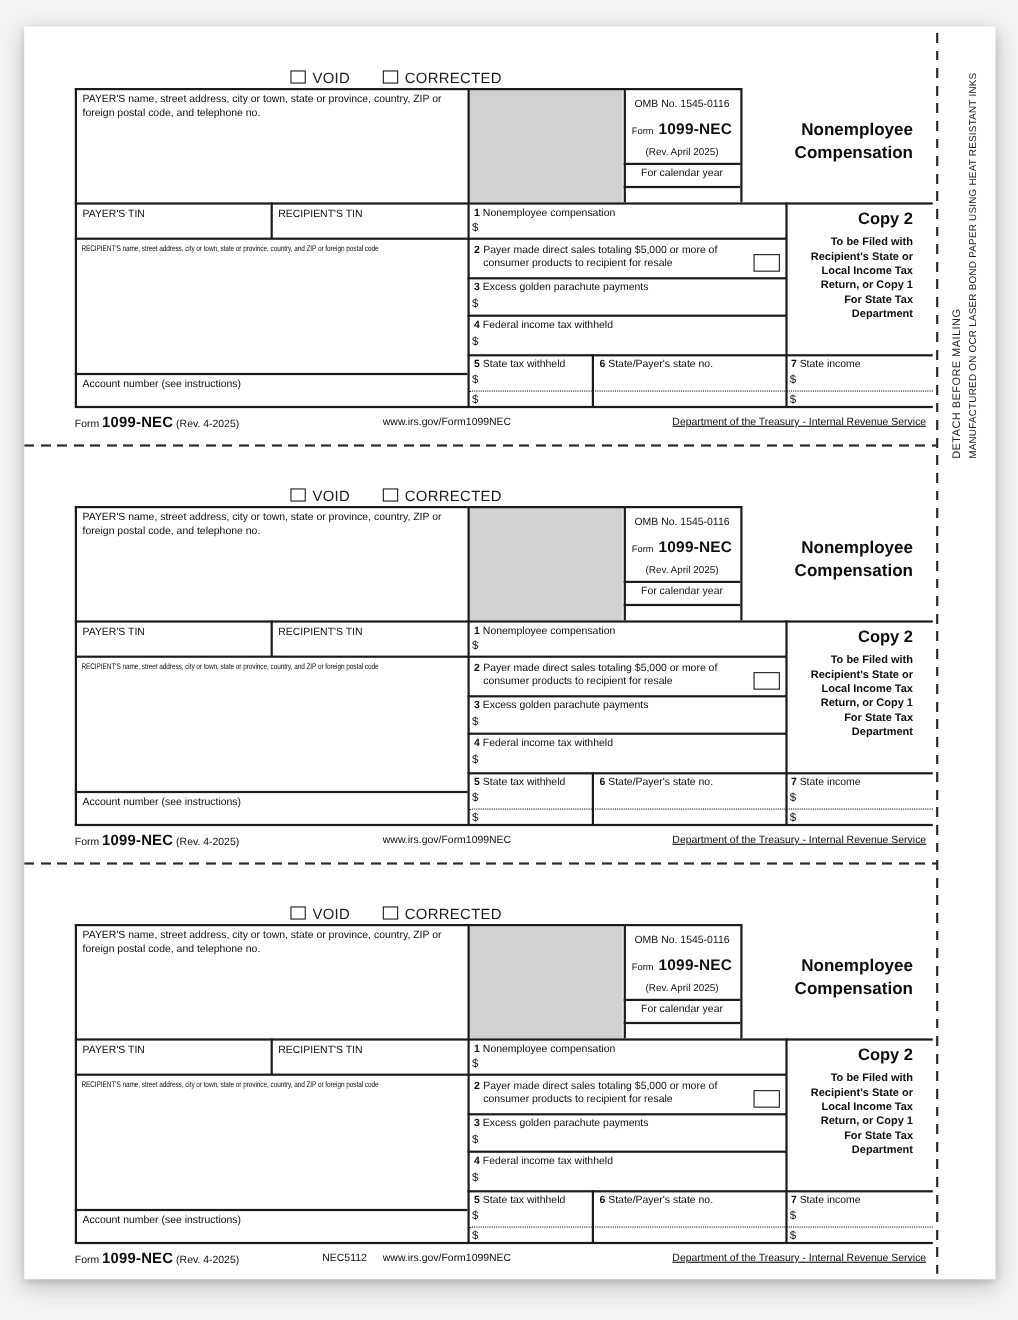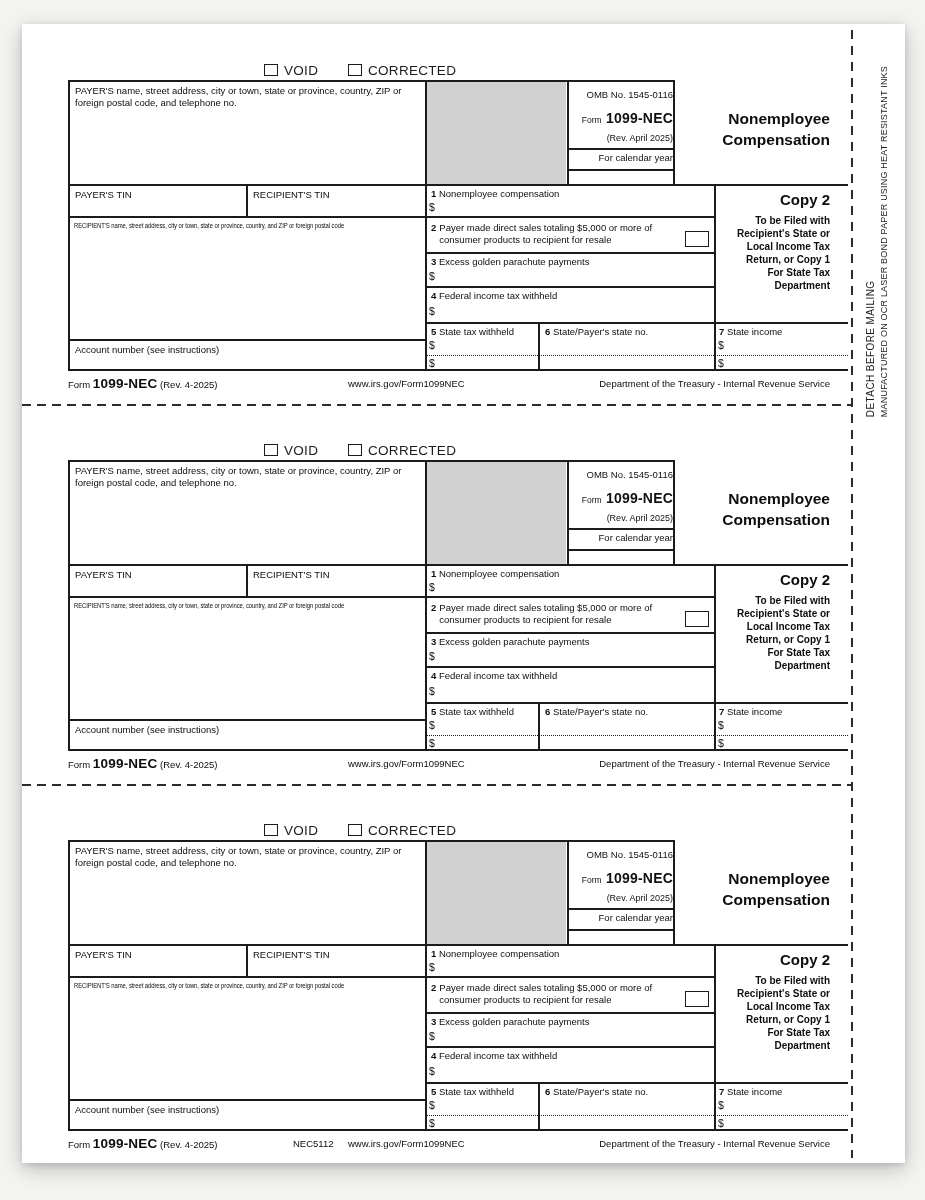--- a/index.html
+++ b/index.html
@@ -31,35 +31,35 @@
   .heavy{height:2.4px;}
   .dotted{position:absolute;height:0;border-top:1.7px dotted #1b1b1b;}
   .shade{position:absolute;background:#d1d1d1;}
 
   .cell-label{position:absolute;font-size:9.5px;line-height:1.3;color:#0d0d0d;}
   .bnum{font-weight:bold;}
   .tiny-label{position:absolute;font-size:7.4px;letter-spacing:-.1px;transform:scaleX(.8);transform-origin:left top;white-space:nowrap;color:#0d0d0d;}
   .dollar{position:absolute;font-size:10.5px;color:#0d0d0d;}
   .field{position:absolute;}
 
-  .omb-line{position:absolute;text-align:right;width:106px;left:499px;}
+  .omb-line{position:absolute;text-align:center;width:106px;left:499px;}
   .form-word{font-size:8.5px;}
   .form-num{font-size:14px;font-weight:bold;letter-spacing:.2px;}
 
   .main-title{position:absolute;right:18px;text-align:right;font-weight:bold;font-size:15.5px;line-height:21px;color:#0d0d0d;}
   .copy-head{position:absolute;right:18px;text-align:right;font-weight:bold;font-size:15px;color:#0d0d0d;}
   .copy-lines{position:absolute;right:18px;text-align:right;font-weight:bold;font-size:10px;line-height:13px;color:#0d0d0d;}
 
   
   .footer{position:absolute;top:311px;left:0;width:780px;height:18px;font-size:9.5px;color:#0d0d0d;}
   .footer .fnum{font-size:13.5px;font-weight:bold;letter-spacing:.2px;}
   .f-left{position:absolute;left:0;top:2px;}
   .f-code{position:absolute;left:225px;top:4px;}
   .f-url{position:absolute;left:280px;top:4px;}
-  .f-dept{position:absolute;right:18px;top:4px;}
+  .f-dept{position:absolute;right:6px;top:4px;text-decoration:underline;}
 
   .cut-line{position:absolute;top:341px;left:-46px;width:830px;height:2.2px;
     background:repeating-linear-gradient(90deg,#2c2c2c 0 9px,transparent 9px 15px);}
 
   
   .v-perf{position:absolute;left:829px;top:6px;width:2.2px;height:1128px;
     background:repeating-linear-gradient(180deg,#2c2c2c 0 9px,transparent 9px 16px);}
   .side-area{position:absolute;left:843px;top:42px;display:flex;gap:3px;}
   .vtext{writing-mode:vertical-rl;transform:rotate(180deg);white-space:nowrap;color:#1c1c1c;}
   .vtext.t1{font-size:10px;letter-spacing:.4px;}

